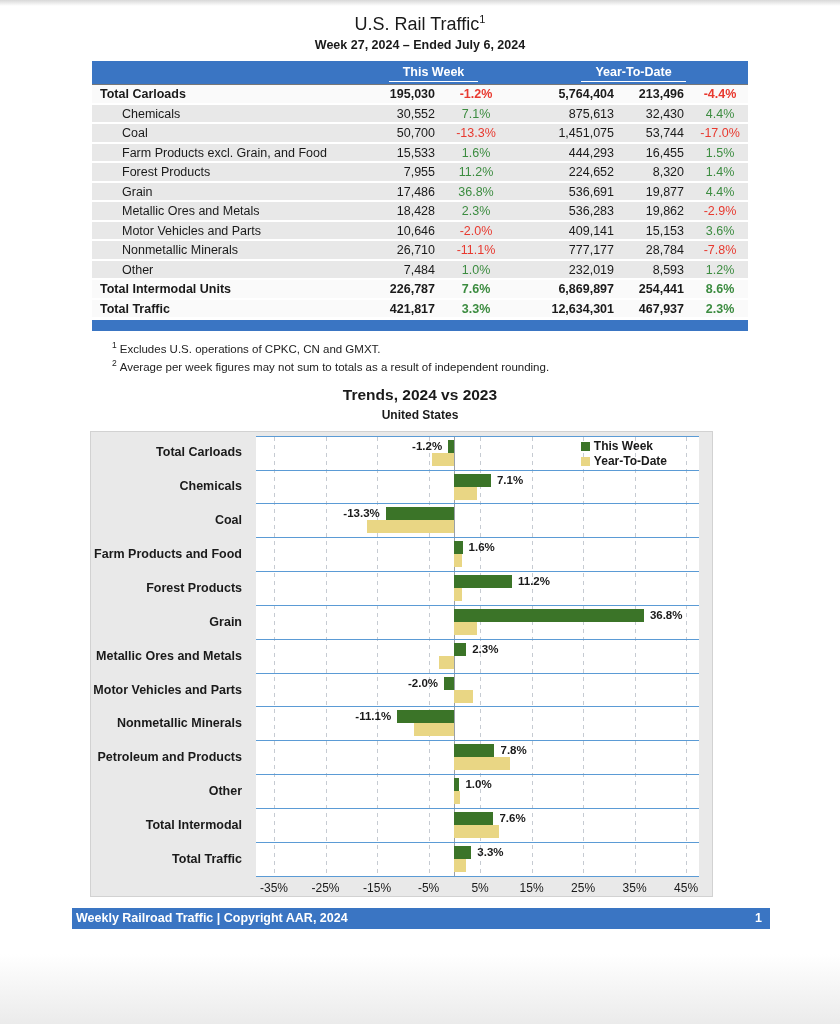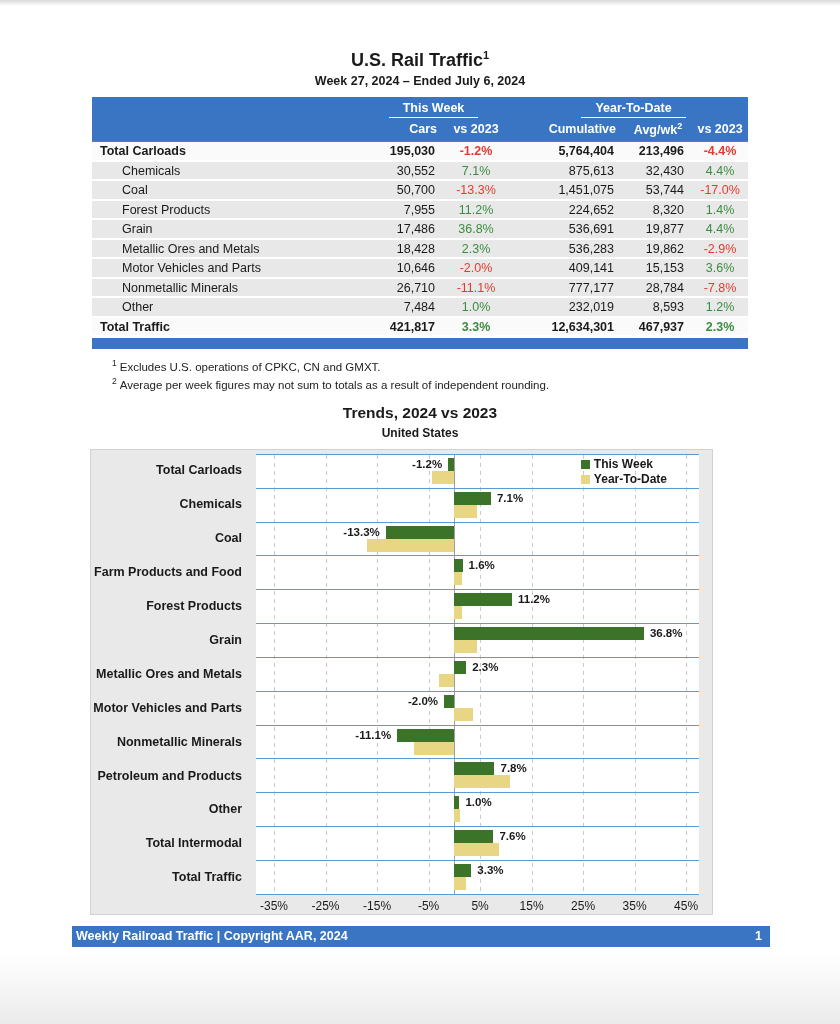--- a/index.html
+++ b/index.html
@@ -2,21 +2,21 @@
 <html><head>
 <meta charset="utf-8">
 <style>
   * { margin:0; padding:0; box-sizing:border-box; }
   html,body { width:840px; height:1024px; background:#fff; font-family:"Liberation Sans", sans-serif; color:#1a1a1a; overflow:hidden; }
   body { position:relative; padding-top:13px; }
   .top-edge { position:absolute; top:0; left:0; right:0; height:6px; background:linear-gradient(#d8d8d8,#ffffff); }
   .bottom-gradient { position:absolute; bottom:0; left:0; right:0; height:70px; background:linear-gradient(#ffffff,#ebebeb); }
 
   
-  .page-title { text-align:center; font-size:18px; font-weight:bold;margin-top:36px; }
+  .page-title { text-align:center; font-size:18px; font-weight:normal; }
   .page-title sup { font-size:11px; }
   .page-subtitle { text-align:center; font-size:12.5px; font-weight:bold; margin-top:3px; margin-bottom:9px; }
 
   
   .rail-table-wrap { margin-left:92px; width:656px; }
   table { border-collapse:collapse; width:656px; table-layout:fixed; }
   col.c-name{width:270px;} col.c-cars{width:85px;} col.c-tw{width:58px;} col.c-gap{width:14px;} col.c-cum{width:105px;} col.c-avg{width:68px;} col.c-ytd{width:56px;}
   thead th { background:#3a75c3; color:#fff; font-size:12.5px; font-weight:bold; padding:1px 0 2px; }
   thead .grp { padding-top:4px; }
   thead .grp .u { display:inline-block; border-bottom:1.5px solid #fff; padding:0 14px 2px; }
@@ -91,29 +91,20 @@
         <col class="c-avg">
         <col class="c-ytd">
       </colgroup>
     <thead>
       <tr>
         <th></th>
         <th colspan="2" class="grp"><span class="u">This Week</span></th>
         <th></th>
         <th colspan="3" class="grp"><span class="u">Year-To-Date</span></th>
       </tr>
-      <tr class="sub">
-        <th></th>
-        <th class="col-cars">Cars</th>
-        <th>vs 2023</th>
-        <th></th>
-        <th class="col-cum">Cumulative</th>
-        <th><span>Avg/wk</span><sup>2</sup></th>
-        <th>vs 2023</th>
-      </tr>
     </thead>
     <tbody id="table-body">
         <tr class="total-row">
           <td class="name">Total Carloads</td>
           <td class="num cars">195,030</td>
           <td class="pct vs-neg">-1.2%</td>
           <td class=""></td>
           <td class="num cum">5,764,404</td>
           <td class="num avg">213,496</td>
           <td class="pct vs-neg">-4.4%</td>
@@ -130,20 +121,29 @@
         <tr class="item-row">
           <td class="name">Coal</td>
           <td class="num cars">50,700</td>
           <td class="pct vs-neg">-13.3%</td>
           <td class=""></td>
           <td class="num cum">1,451,075</td>
           <td class="num avg">53,744</td>
           <td class="pct vs-neg">-17.0%</td>
         </tr>
         <tr class="item-row">
+          <td class="name">Farm Products excl. Grain, and Food</td>
+          <td class="num cars">15,533</td>
+          <td class="pct vs-pos">1.6%</td>
+          <td class=""></td>
+          <td class="num cum">444,293</td>
+          <td class="num avg">16,455</td>
+          <td class="pct vs-pos">1.5%</td>
+        </tr>
+        <tr class="item-row">
           <td class="name">Forest Products</td>
           <td class="num cars">7,955</td>
           <td class="pct vs-pos">11.2%</td>
           <td class=""></td>
           <td class="num cum">224,652</td>
           <td class="num avg">8,320</td>
           <td class="pct vs-pos">1.4%</td>
         </tr>
         <tr class="item-row">
           <td class="name">Grain</td>
@@ -182,20 +182,29 @@
           <td class="pct vs-neg">-7.8%</td>
         </tr>
         <tr class="item-row">
           <td class="name">Other</td>
           <td class="num cars">7,484</td>
           <td class="pct vs-pos">1.0%</td>
           <td class=""></td>
           <td class="num cum">232,019</td>
           <td class="num avg">8,593</td>
           <td class="pct vs-pos">1.2%</td>
+        </tr>
+        <tr class="total-row">
+          <td class="name">Total Intermodal Units</td>
+          <td class="num cars">226,787</td>
+          <td class="pct vs-pos">7.6%</td>
+          <td class=""></td>
+          <td class="num cum">6,869,897</td>
+          <td class="num avg">254,441</td>
+          <td class="pct vs-pos">8.6%</td>
         </tr>
         <tr class="total-row">
           <td class="name">Total Traffic</td>
           <td class="num cars">421,817</td>
           <td class="pct vs-pos">3.3%</td>
           <td class=""></td>
           <td class="num cum">12,634,301</td>
           <td class="num avg">467,937</td>
           <td class="pct vs-pos">2.3%</td>
         </tr>

